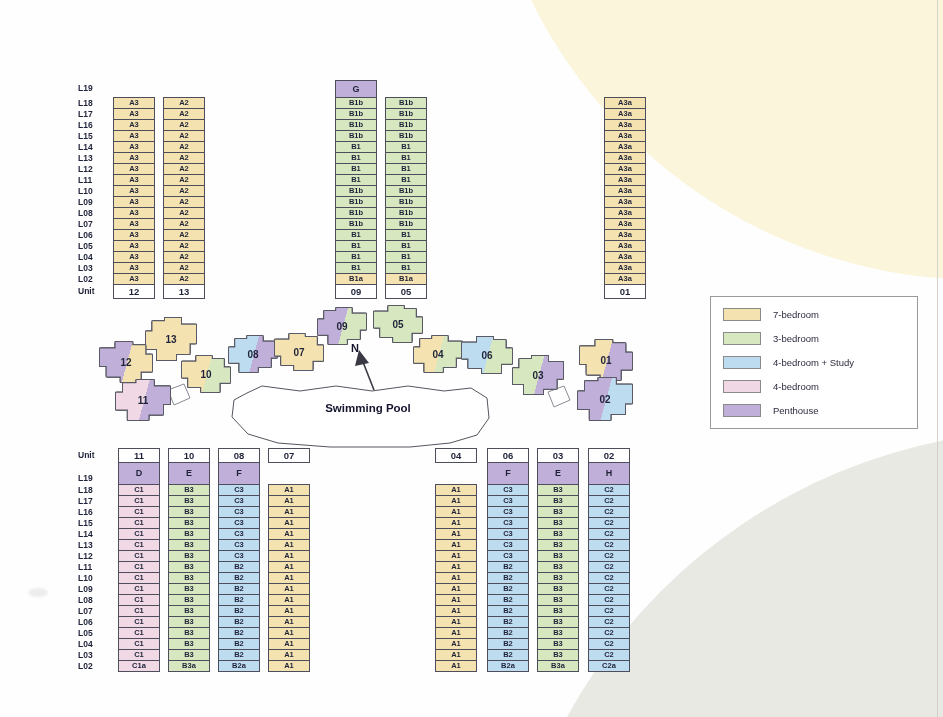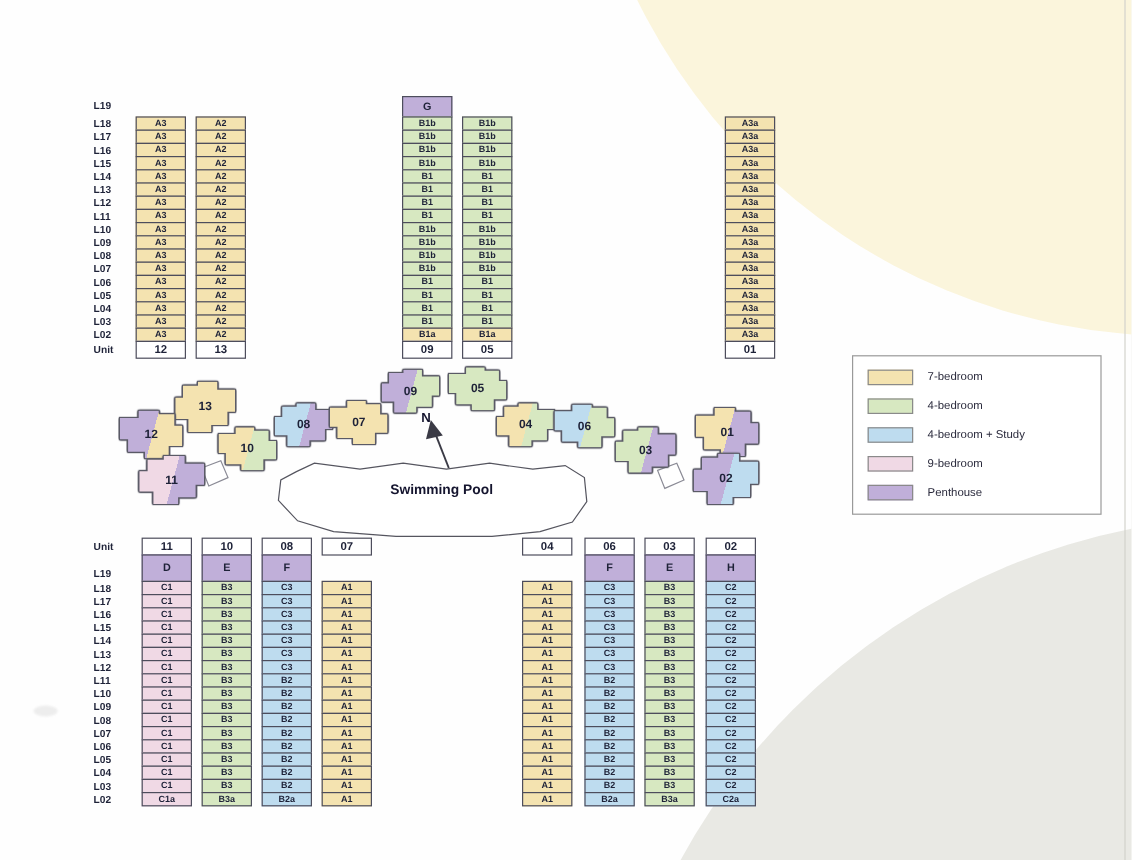--- a/index.html
+++ b/index.html
@@ -399,29 +399,29 @@
     </div>
 
   <div class="legend">
     <div class="legend-box" id="legend-items">
         <div class="legend-item">
           <span class="swatch" style="background: rgb(244, 227, 176);"></span>
           <span class="legend-label">7-bedroom</span>
         </div>
         <div class="legend-item">
           <span class="swatch" style="background: rgb(215, 232, 193);"></span>
-          <span class="legend-label">4-bedroom</span>
+          <span class="legend-label">3-bedroom</span>
         </div>
         <div class="legend-item">
           <span class="swatch" style="background: rgb(190, 220, 239);"></span>
           <span class="legend-label">4-bedroom + Study</span>
         </div>
         <div class="legend-item">
           <span class="swatch" style="background: rgb(240, 217, 229);"></span>
-          <span class="legend-label">9-bedroom</span>
+          <span class="legend-label">4-bedroom</span>
         </div>
         <div class="legend-item">
           <span class="swatch" style="background: rgb(192, 175, 217);"></span>
           <span class="legend-label">Penthouse</span>
         </div>
       </div>
   </div>
 </div>
 
 </body></html>

